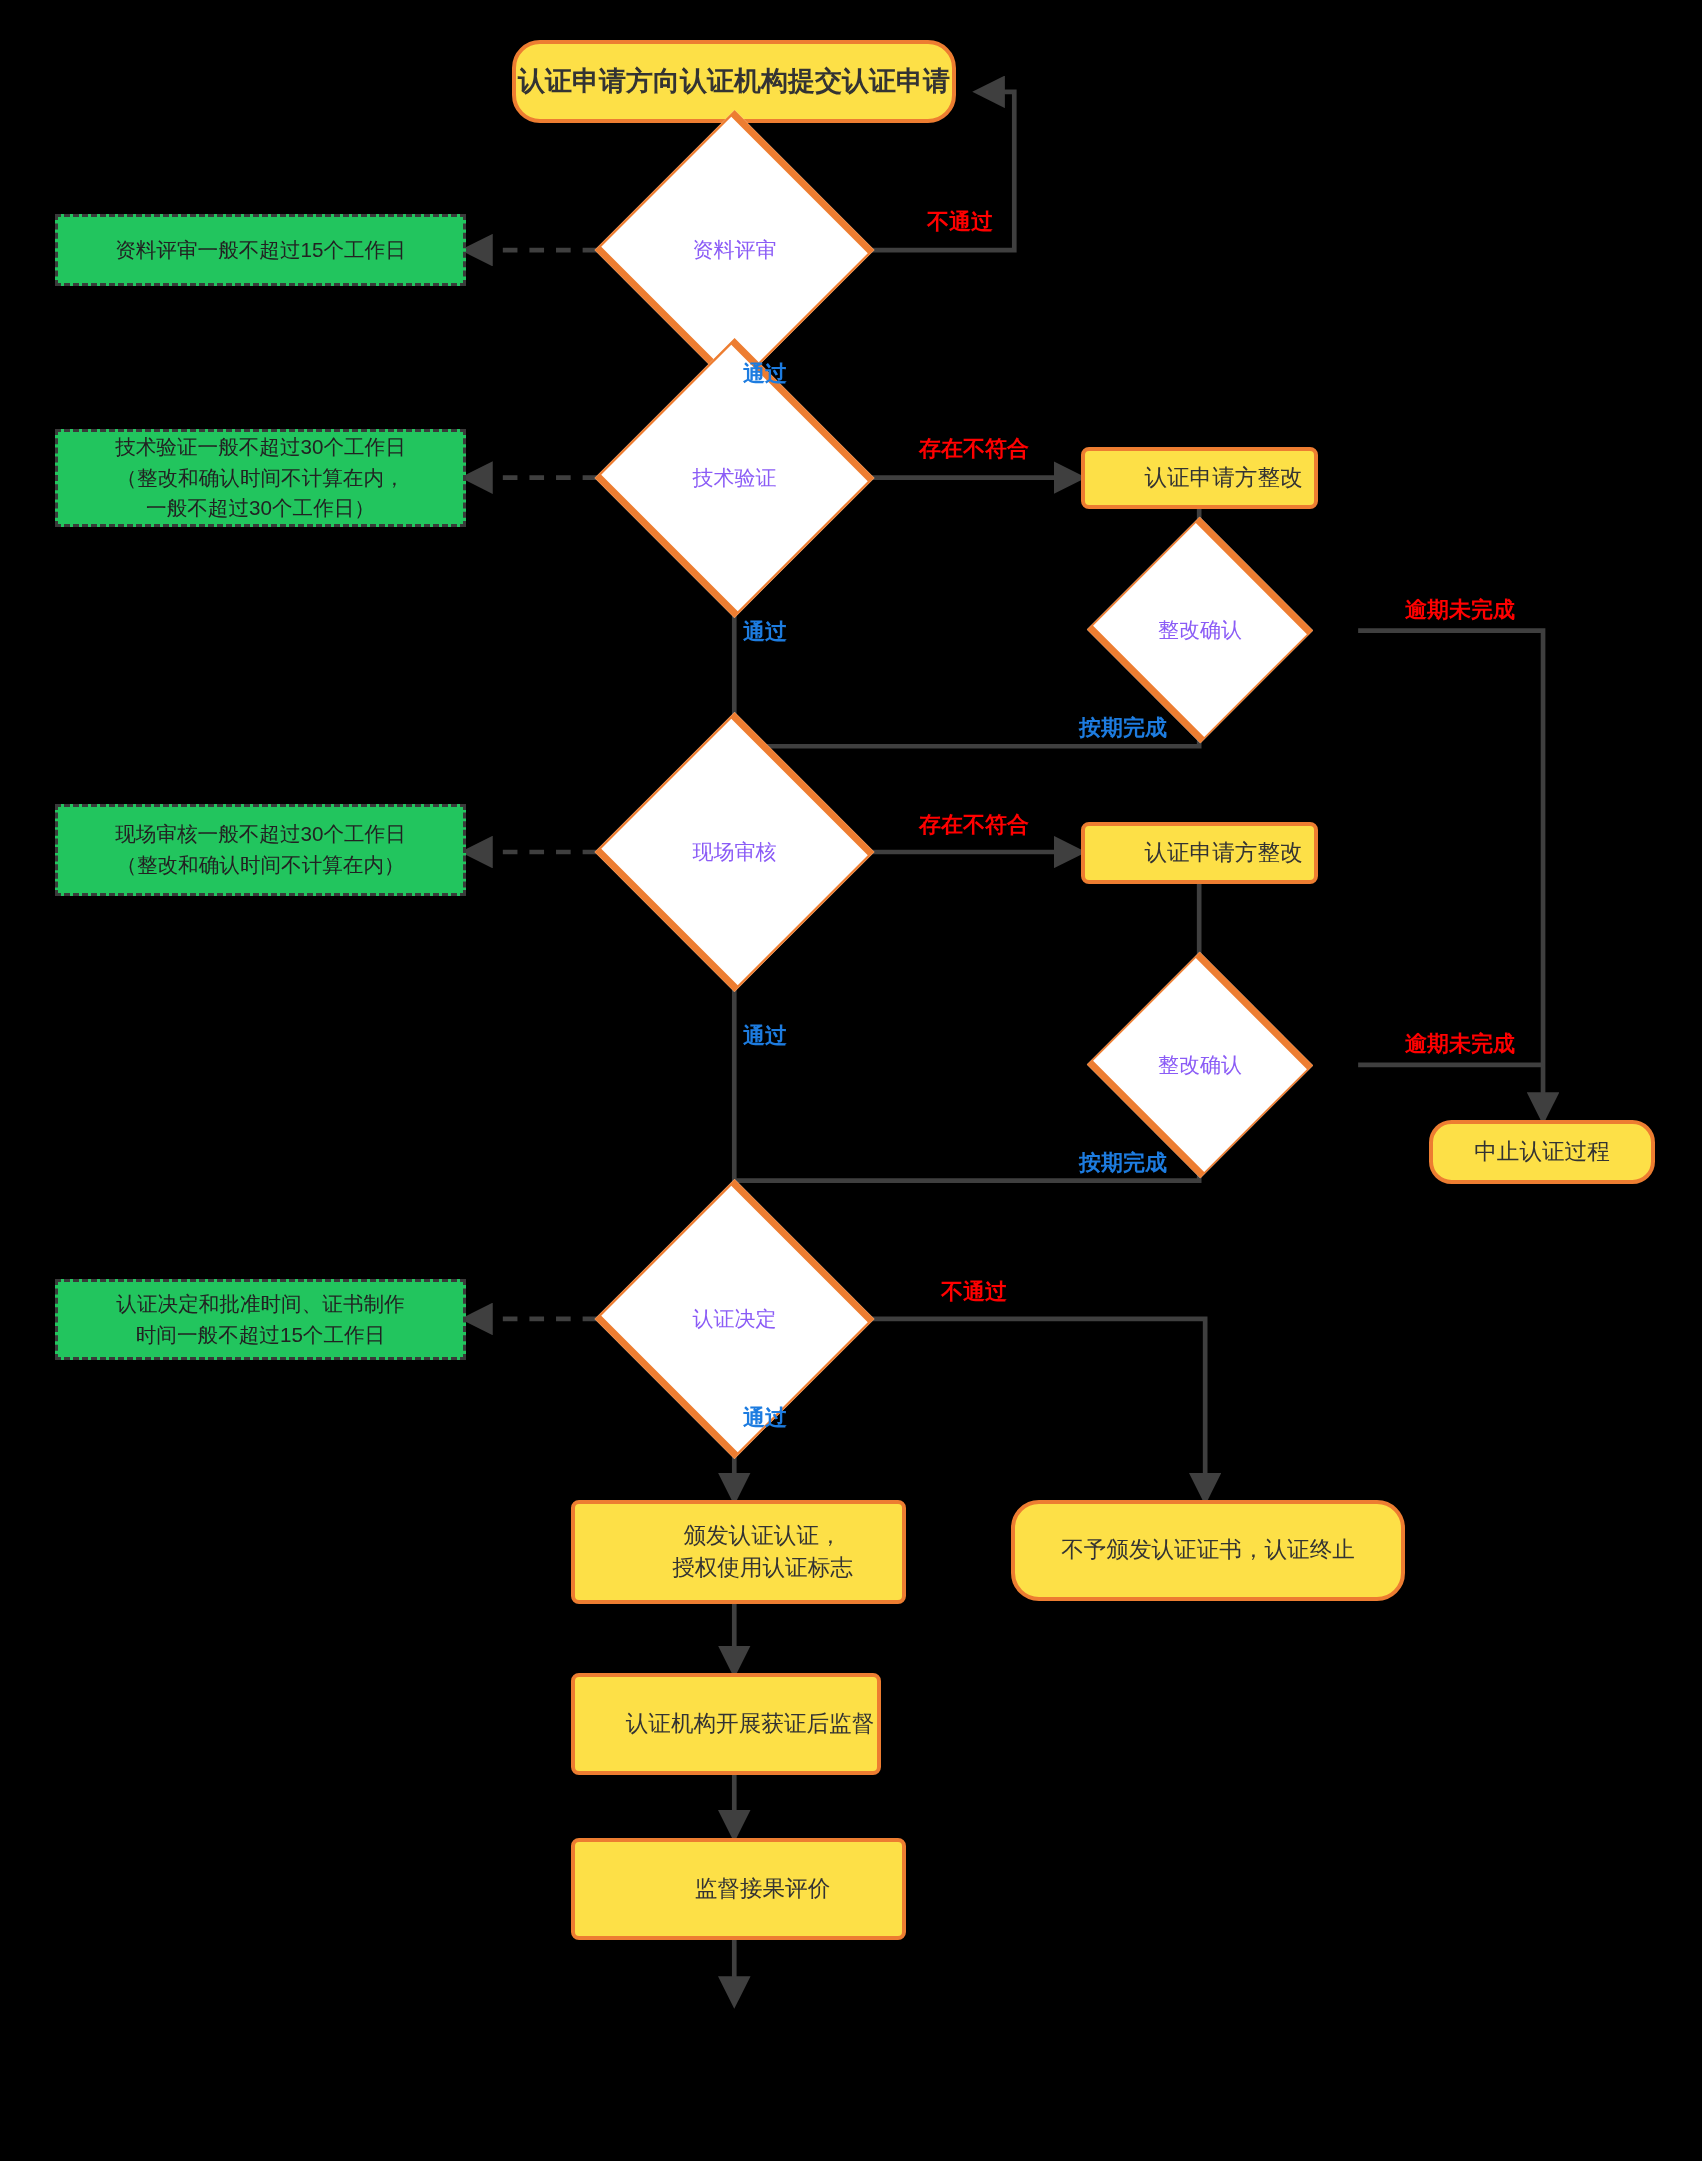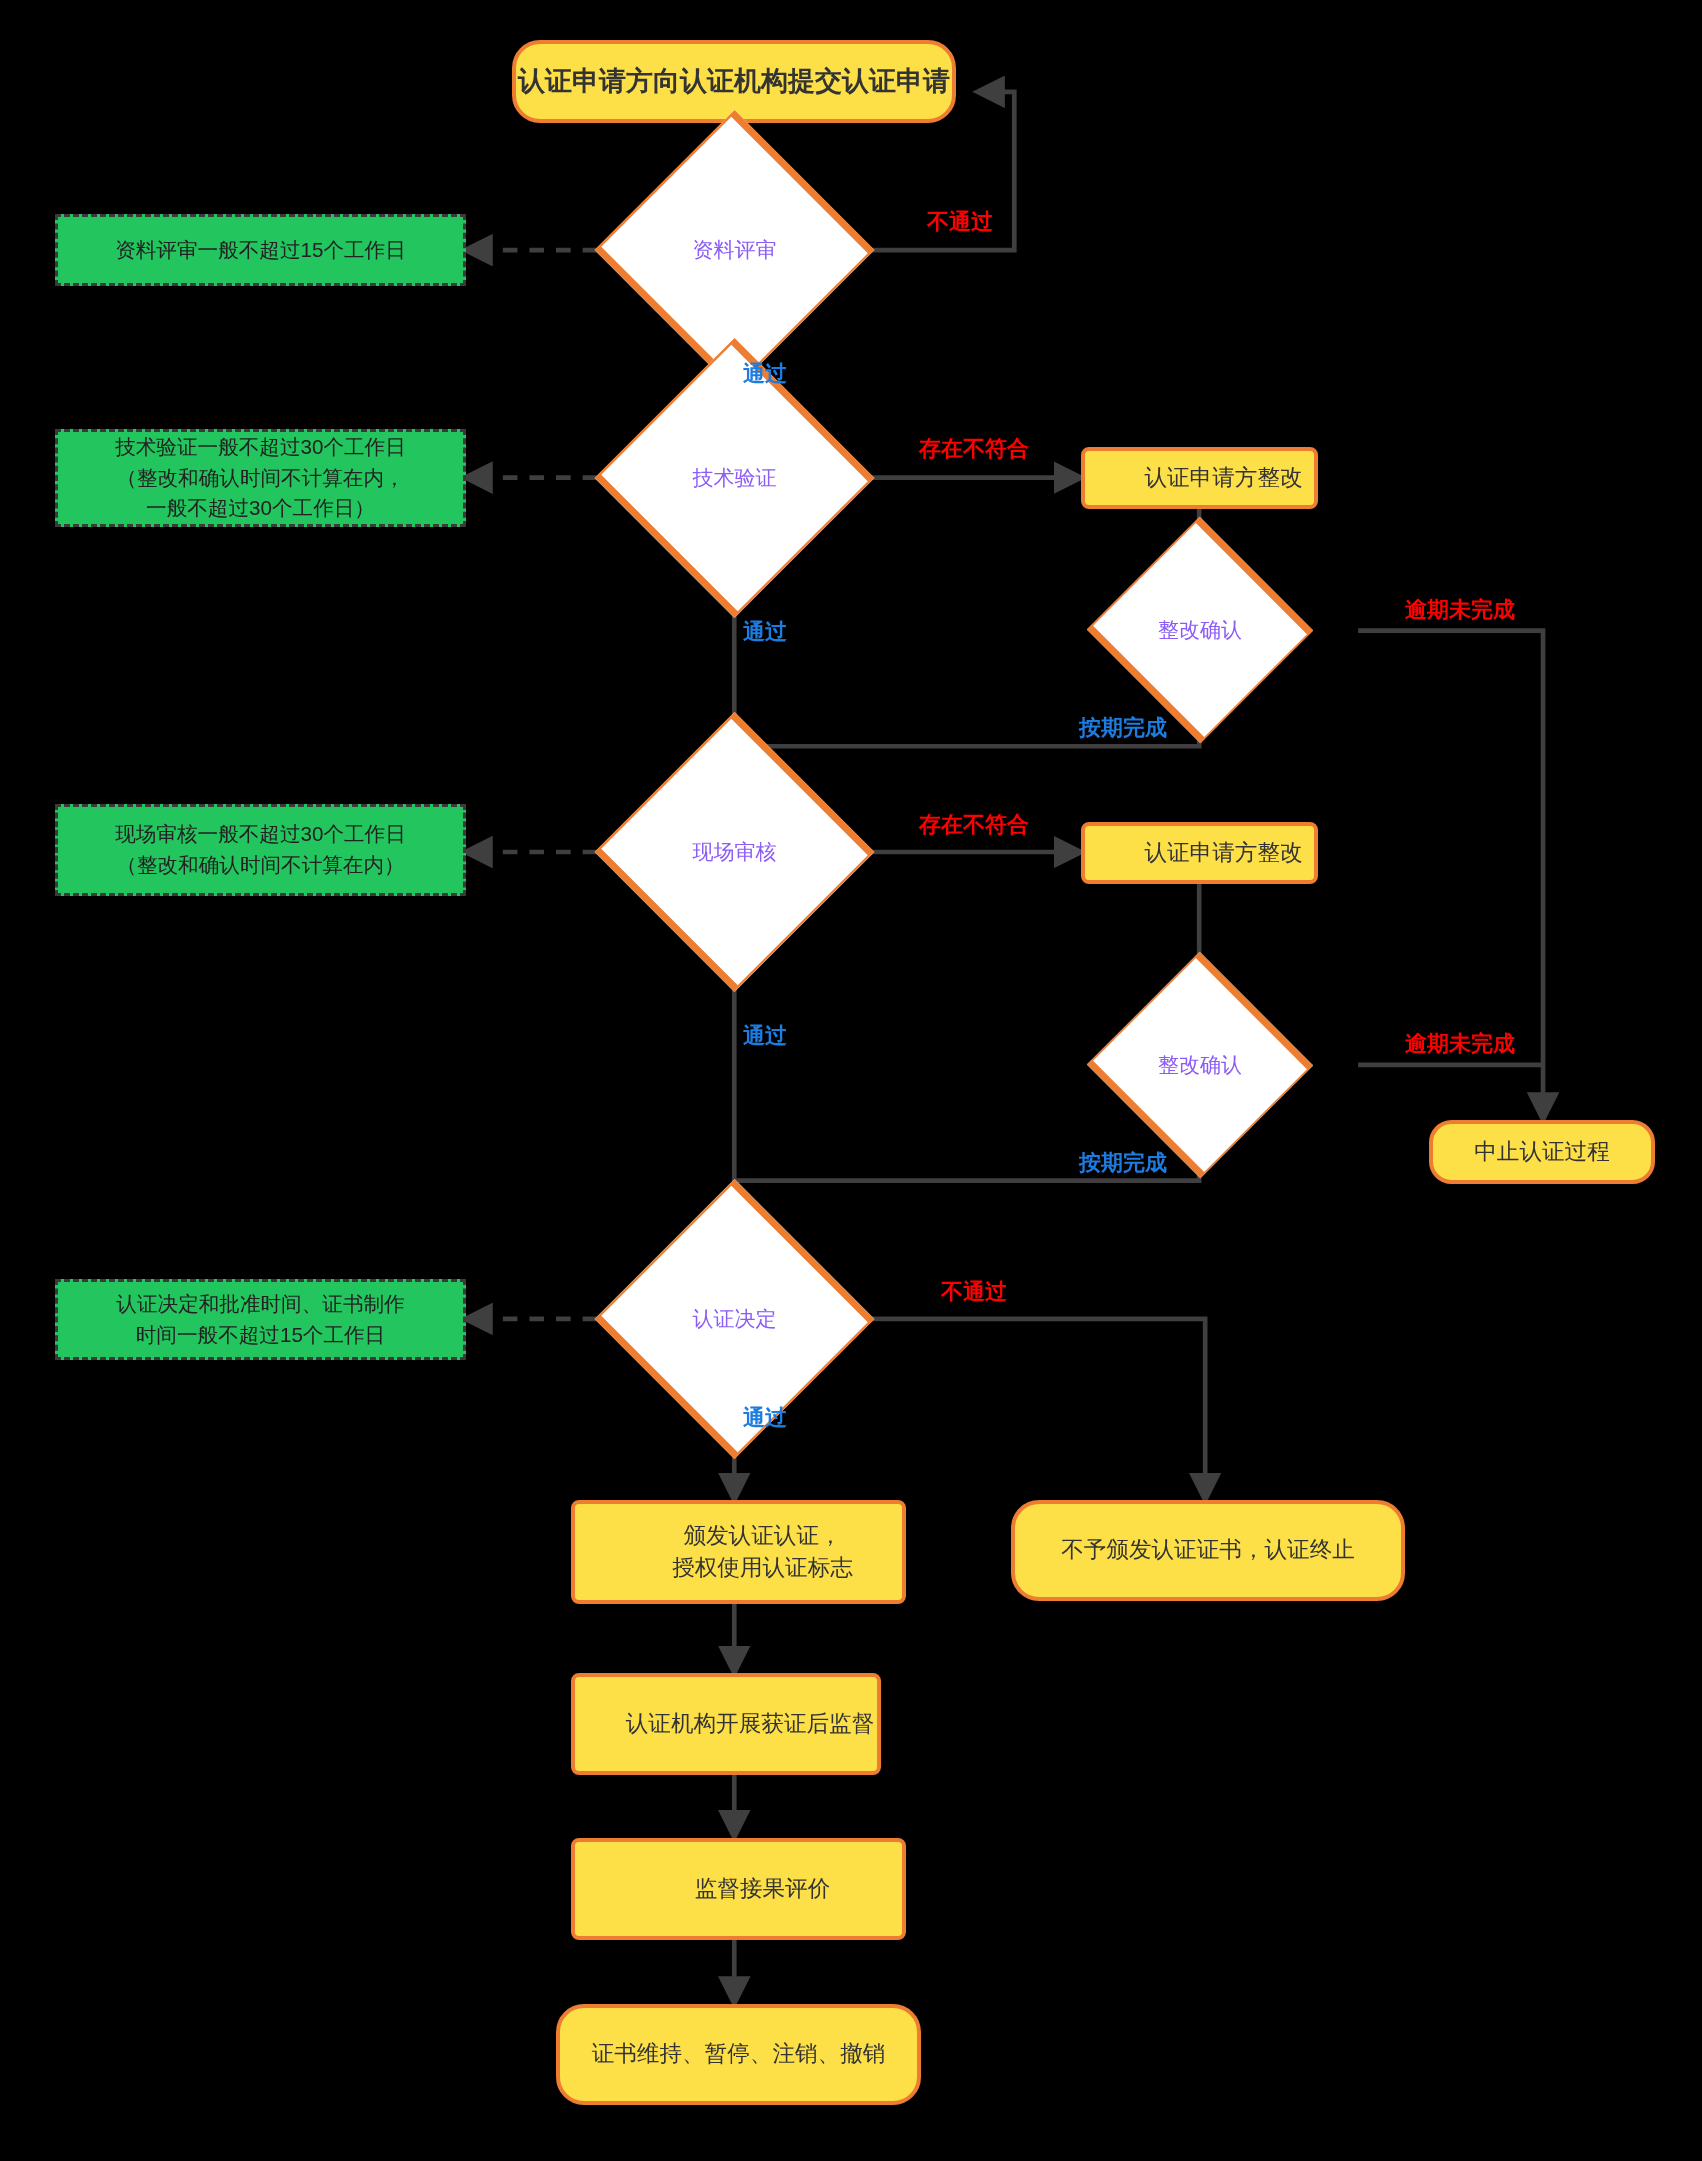--- a/index.html
+++ b/index.html
@@ -183,21 +183,20 @@
 
   <div class="node rect fs-node" style="left:571px;top:1500px;width:335px;height:104px;">颁发认证认证，
 授权使用认证标志</div>
 
   <div class="node round fs-node" style="left:1011px;top:1500px;width:394px;height:101px;">不予颁发认证证书，认证终止</div>
 
   <div class="node rect fs-node" style="left:571px;top:1673px;width:310px;height:102px;">认证机构开展获证后监督</div>
 
   <div class="node rect fs-node" style="left:571px;top:1838px;width:335px;height:102px;">监督接果评价</div>
 
-  <div class="node round fs-node" style="left:556px;top:2004px;width:365px;height:101px;">证书维持、暂停、注销、撤销</div>
 
   <div class="elabel fail fs-edge" style="left:927px;top:207px;">不通过</div>
 
   <div class="elabel pass fs-edge" style="left:743px;top:359px;">通过</div>
 
   <div class="elabel fail fs-edge" style="left:919px;top:434px;">存在不符合</div>
 
   <div class="elabel pass fs-edge" style="left:743px;top:617px;">通过</div>
 
   <div class="elabel fail fs-edge" style="left:1405px;top:595px;">逾期未完成</div>

